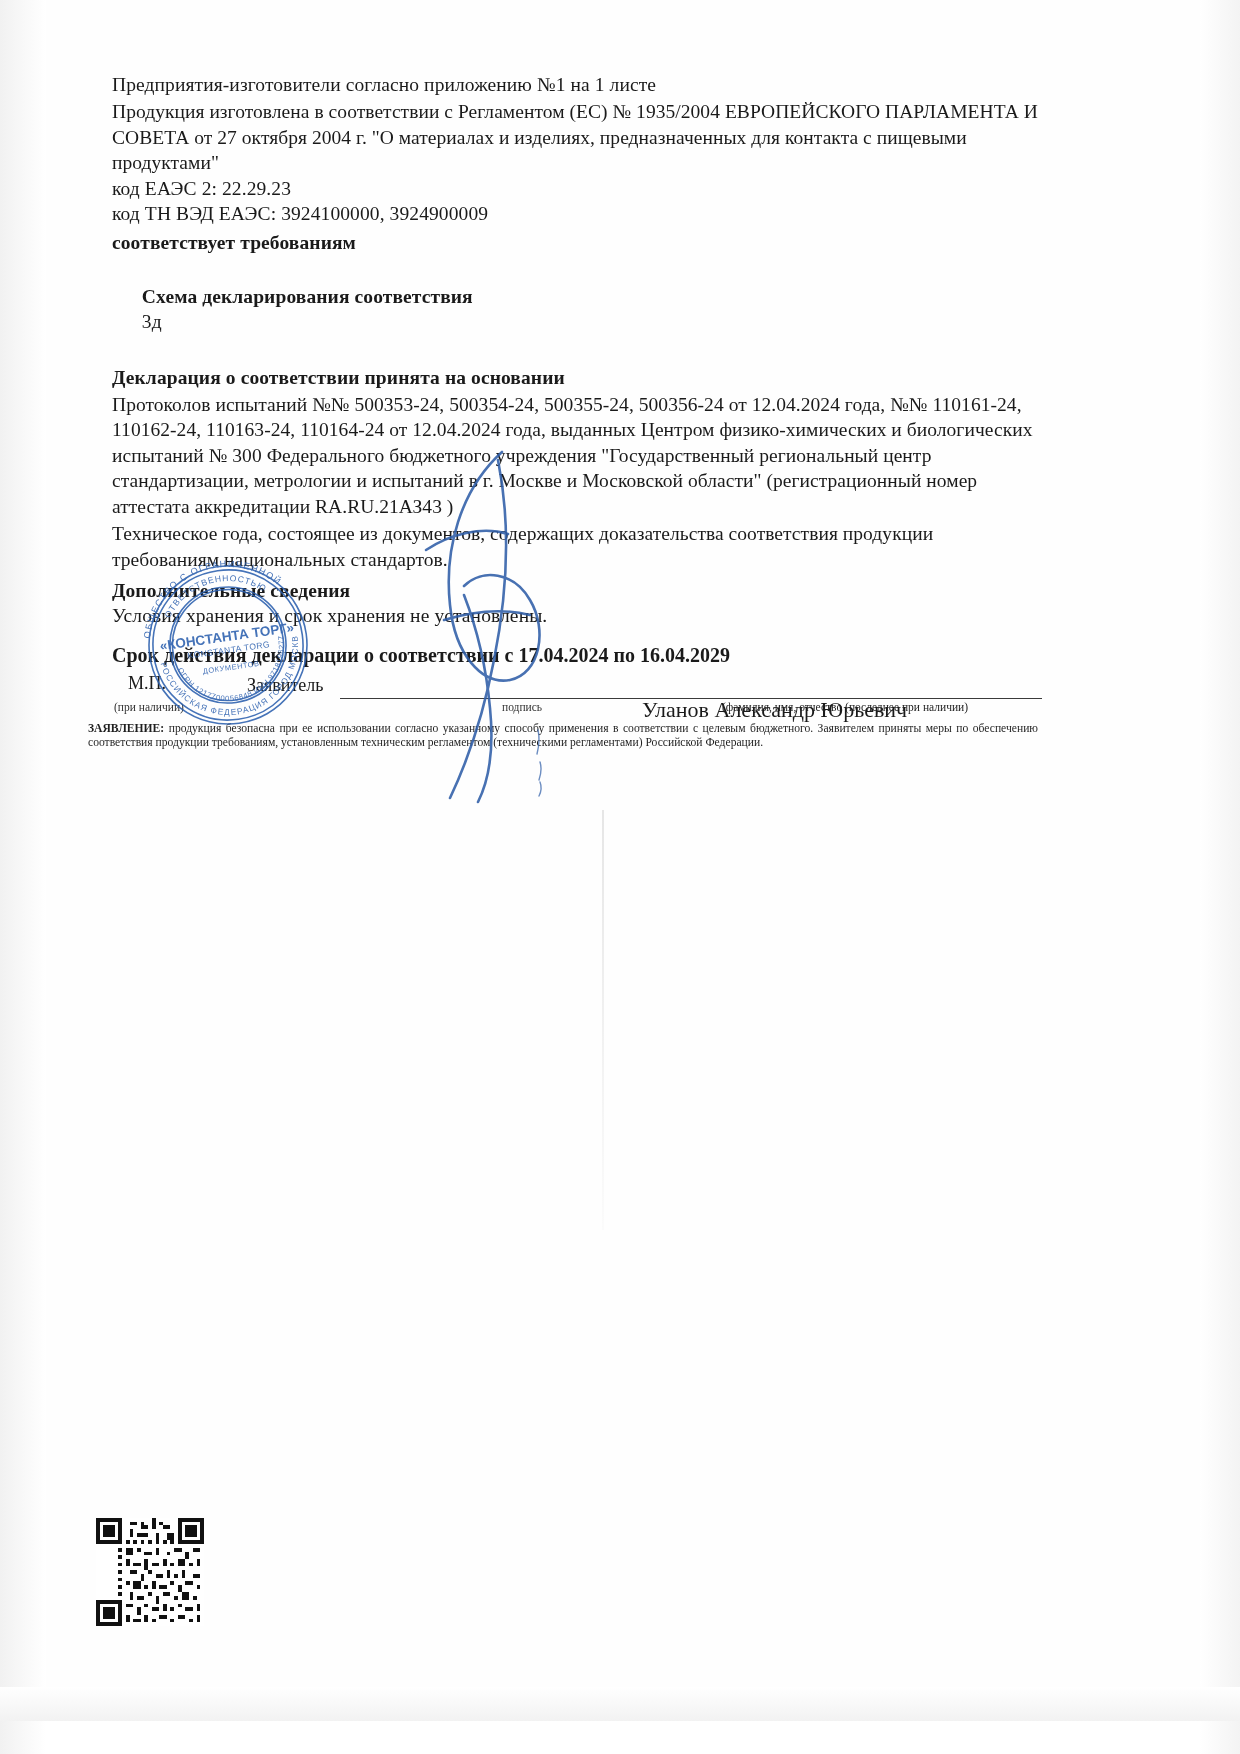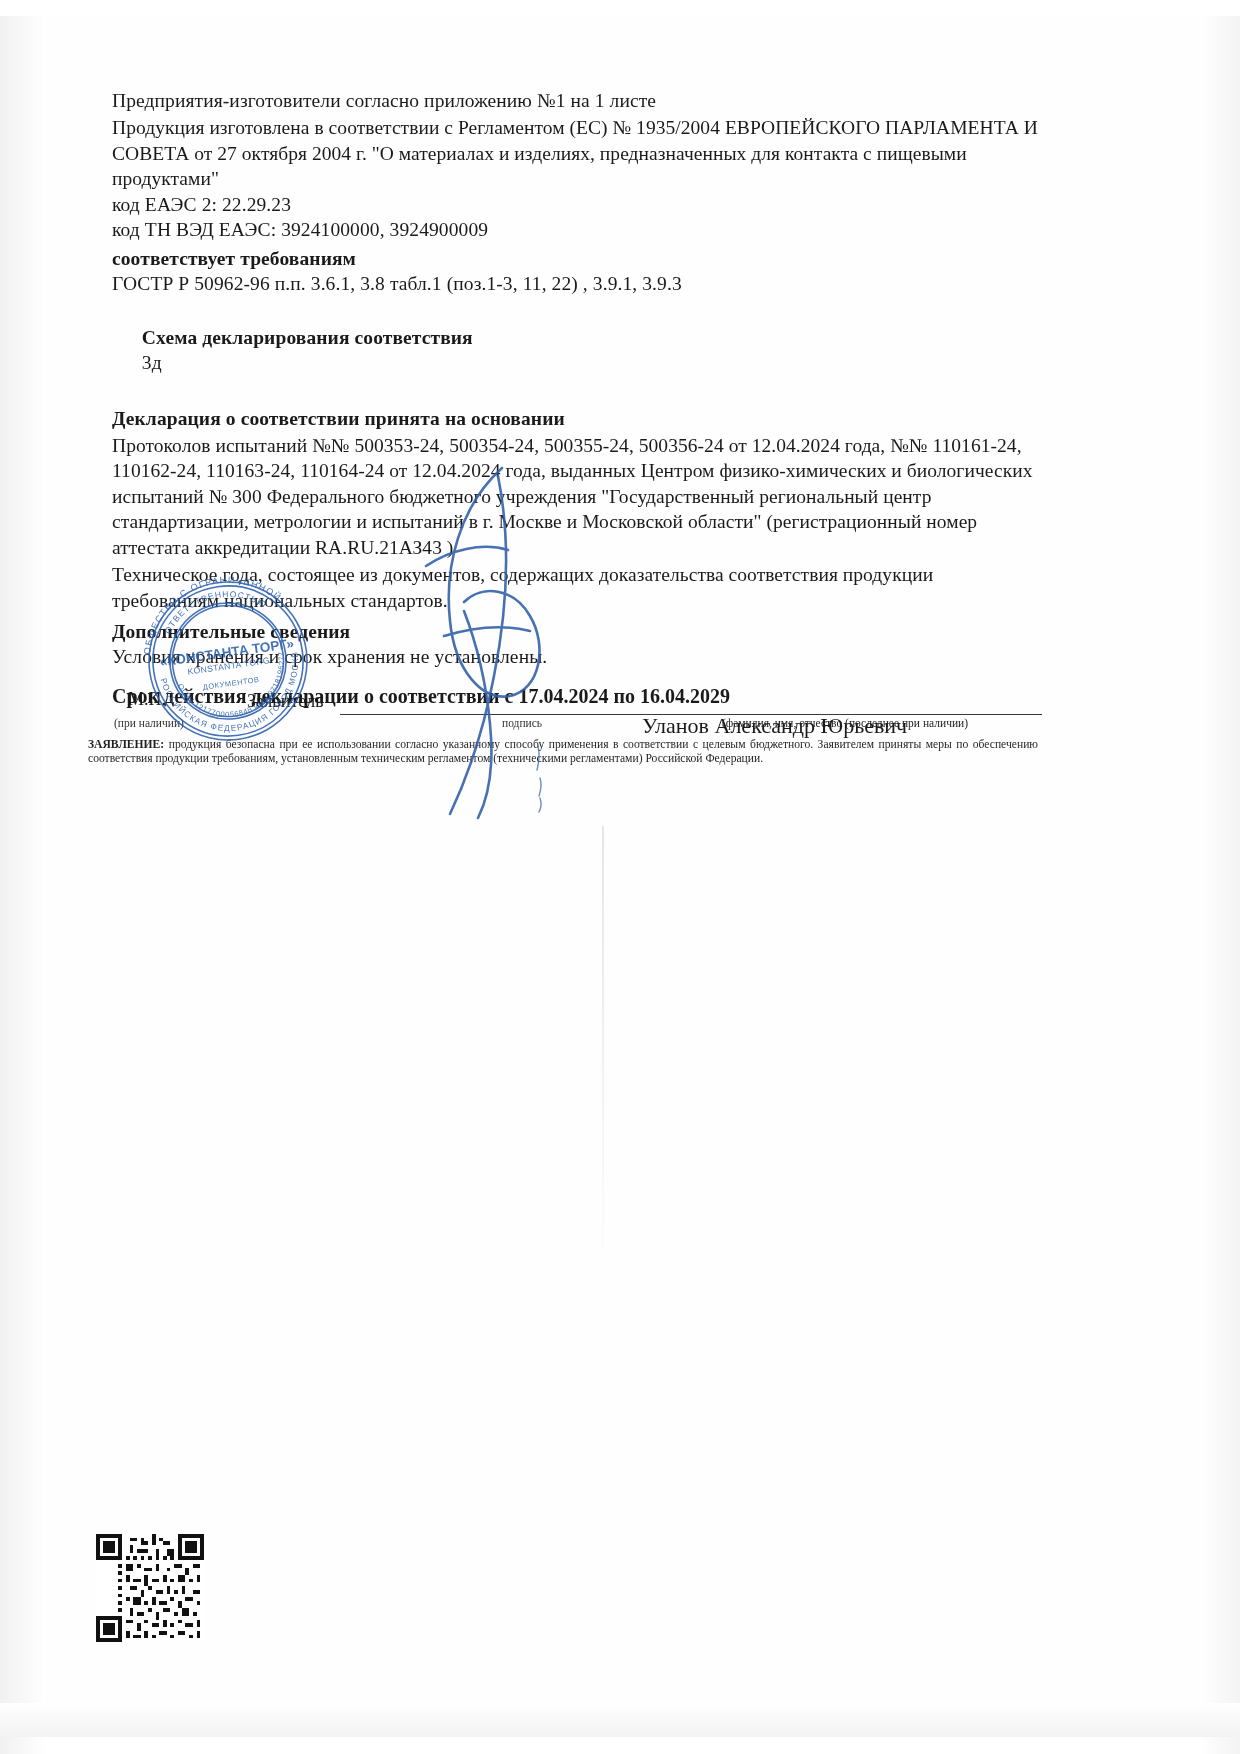--- a/index.html
+++ b/index.html
@@ -11,21 +11,21 @@
     width: 1240px;
     height: 1754px;
     position: relative;
     font-family: "Liberation Serif", "DejaVu Serif", serif;
     color: #1a1a1a;
     overflow: hidden;
   }
 
   .page {
     position: absolute;
-    left: 0; top: 16px;
+    left: 0; top: 0;
     width: 1240px;
     height: 1721px;
     background: #fefefe;
   }
 
   
   .scan-edge-left {
     position: absolute;
     left: 0; top: 0;
     width: 46px; height: 1754px;
@@ -214,21 +214,20 @@
     <div class="para mt2">
       <span>Продукция изготовлена в соответствии с Регламентом (ЕС) № 1935/2004 ЕВРОПЕЙСКОГО</span>
       <span>ПАРЛАМЕНТА И СОВЕТА от 27 октября 2004 г. "О материалах и изделиях, предназначенных для</span>
       <span>контакта с пищевыми продуктами"</span>
     </div>
 
     <div class="line">код ЕАЭС 2: 22.29.23</div>
     <div class="line">код ТН ВЭД ЕАЭС: 3924100000, 3924900009</div>
 
     <div class="line bold mt4">соответствует требованиям</div>
-    <div class="line">ГОСТР Р 50962-96 п.п. 3.6.1, 3.8 табл.1 (поз.1-3, 11, 22) , 3.9.1, 3.9.3</div>
 
     <div class="line mt4">
       <span class="bold">Схема декларирования соответствия</span>
       <span>3д</span>
     </div>
 
     <div class="line bold mt6">Декларация о соответствии принята на основании</div>
 
     <div class="para mt2">Протоколов испытаний №№ 500353-24, 500354-24, 500355-24, 500356-24 от 12.04.2024 года, №№ 110161-24, 110162-24, 110163-24, 110164-24 от 12.04.2024 года, выданных Центром физико-химических и биологических испытаний № 300 Федерального бюджетного учреждения "Государственный региональный центр стандартизации, метрологии и испытаний в г. Москве и Московской области" (регистрационный номер аттестата аккредитации RA.RU.21АЗ43 )</div>
 

